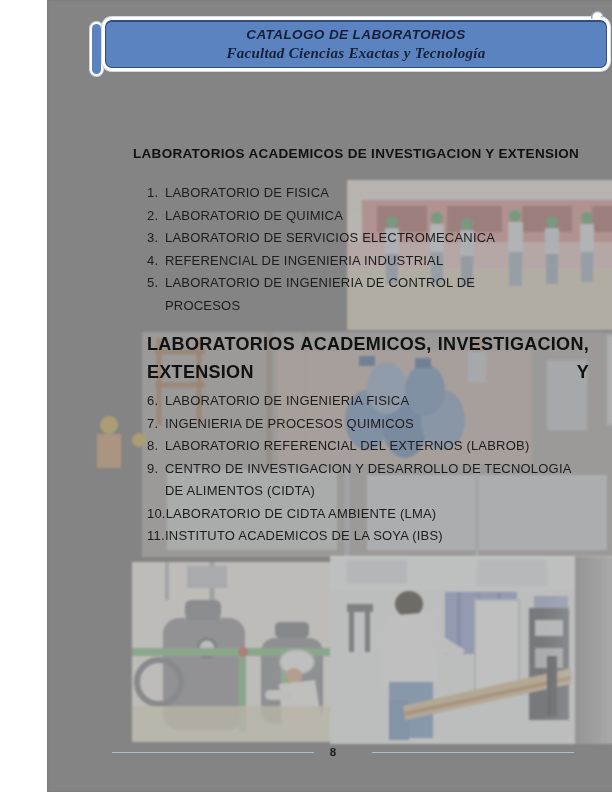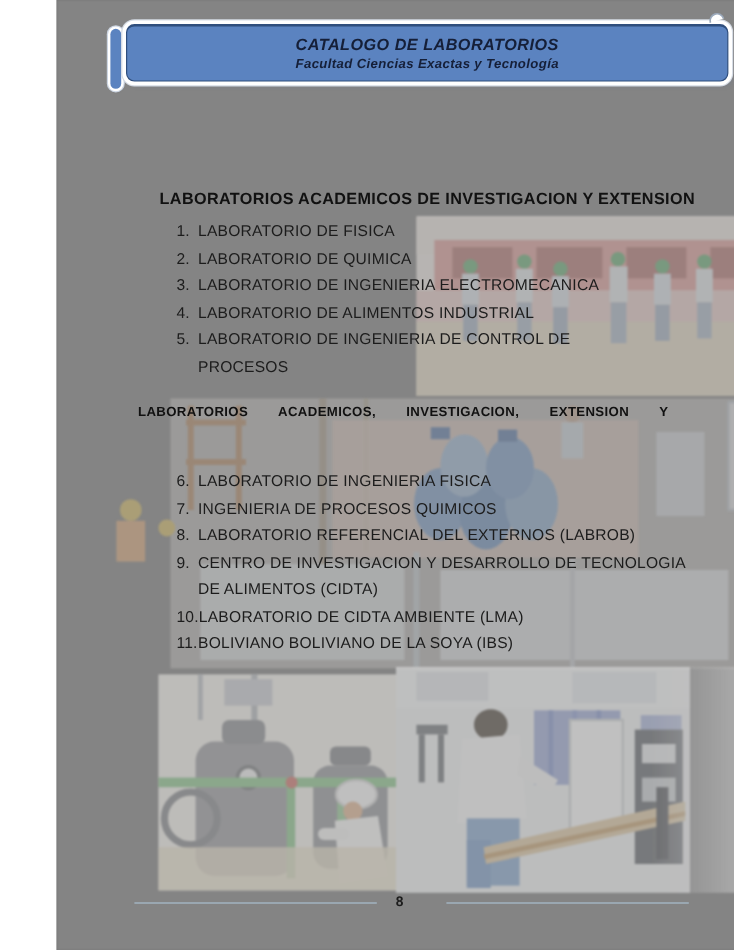--- a/index.html
+++ b/index.html
@@ -19,34 +19,35 @@
     border:1px solid var(--banner-border,#2f4e7d);border-top-width:2px;
     box-shadow:0 0 0 3px #ffffff,0 0 0 4px #d5dbe4,3px 4px 3px rgba(110,120,140,.30);
     display:flex;flex-direction:column;justify-content:center;align-items:center;gap:3px;
     z-index:5;
   }
   .banner-title{
     font-size:13.5px;font-weight:bold;font-style:italic;letter-spacing:.4px;
     color:var(--banner-text,#151f38);
   }
   .banner-subtitle{
-    font-size:11px;font-weight:bold;font-style:italic;letter-spacing:.3px;
+    font-size:15px;font-weight:bold;font-style:italic;letter-spacing:.3px;
     color:var(--banner-text,#151f38);
+    font-family:Liberation Serif, serif;
   }
   .banner-curl{position:absolute;left:543px;top:7px;z-index:6;}
   
   .collage{position:absolute;left:0;top:0;width:612px;height:792px;filter:blur(1px);}
   
   .content{position:absolute;left:0;top:0;width:612px;height:792px;z-index:3;}
   .sec-heading{
     position:absolute;left:86px;width:444px;font-size:13.5px;font-weight:bold;
     letter-spacing:.3px;line-height:18px;white-space:nowrap;color:#111111;
   }
   .sec2-heading{
-    position:absolute;left:68px;width:442px;font-size:11px;font-weight:bold;
+    position:absolute;left:100px;width:442px;font-size:18px;font-weight:bold;
     letter-spacing:.3px;line-height:28px;color:#111111;
   }
   .sec2-heading .jline{text-align:justify;text-align-last:justify;}
   .list{position:absolute;left:100px;width:460px;}
   .li{display:flex;line-height:22.5px;font-size:13px;letter-spacing:.2px;color:#1c1c1c;}
   .li-num{flex:0 0 18px;white-space:nowrap;}
   .li-text{flex:1;}
   
   .footer{
     position:absolute;left:65px;top:745px;width:462px;height:14px;
@@ -216,38 +217,38 @@
   <div class="banner">
     <div class="banner-title">CATALOGO DE  LABORATORIOS</div>
     <div class="banner-subtitle">Facultad Ciencias Exactas y Tecnología</div>
   </div>
   <svg class="banner-curl" width="15" height="14" viewBox="0 0 15 14">
     <path d="M2 12 A5.5 5.5 0 1 1 13 8.5" fill="#ffffff" stroke="#9aa8ba" stroke-width="1.4"></path>
   </svg>
 
   <div class="content">
 
-    <div class="sec-heading" style="top:157px">LABORATORIOS ACADEMICOS DE INVESTIGACION Y EXTENSION</div>
+    <div class="sec-heading" style="top:145px">LABORATORIOS ACADEMICOS DE INVESTIGACION Y EXTENSION</div>
 
     <div class="list" style="top:182px">
         <div class="li">
           <span class="li-num">1.</span>
           <span class="li-text">LABORATORIO DE FISICA</span>
         </div>
         <div class="li">
           <span class="li-num">2.</span>
           <span class="li-text">LABORATORIO DE QUIMICA</span>
         </div>
         <div class="li">
           <span class="li-num">3.</span>
-          <span class="li-text">LABORATORIO DE INGENIERIA ELECTROMECANICA</span>
+          <span class="li-text">LABORATORIO DE SERVICIOS ELECTROMECANICA</span>
         </div>
         <div class="li">
           <span class="li-num">4.</span>
-          <span class="li-text">LABORATORIO DE ALIMENTOS INDUSTRIAL</span>
+          <span class="li-text">REFERENCIAL DE INGENIERIA INDUSTRIAL</span>
         </div>
         <div class="li">
           <span class="li-num">5.</span>
           <span class="li-text">LABORATORIO DE INGENIERIA DE CONTROL DE<br>PROCESOS</span>
         </div>
       </div>
 
     <div class="sec2-heading" style="top:330px">
       <div class="jline">LABORATORIOS ACADEMICOS, INVESTIGACION,  EXTENSION  Y</div>
     </div>
@@ -268,21 +269,21 @@
         <div class="li">
           <span class="li-num">9.</span>
           <span class="li-text">CENTRO DE INVESTIGACION Y DESARROLLO DE TECNOLOGIA<br>DE ALIMENTOS (CIDTA)</span>
         </div>
         <div class="li">
           <span class="li-num">10.</span>
           <span class="li-text">LABORATORIO DE CIDTA AMBIENTE (LMA)</span>
         </div>
         <div class="li">
           <span class="li-num">11.</span>
-          <span class="li-text">BOLIVIANO BOLIVIANO DE LA SOYA (IBS)</span>
+          <span class="li-text">INSTITUTO ACADEMICOS DE LA SOYA (IBS)</span>
         </div>
       </div>
 
   </div>
 
   <div class="footer">
     <div class="rule"></div>
     <div class="pageno">8</div>
     <div class="rule"></div>
   </div>

